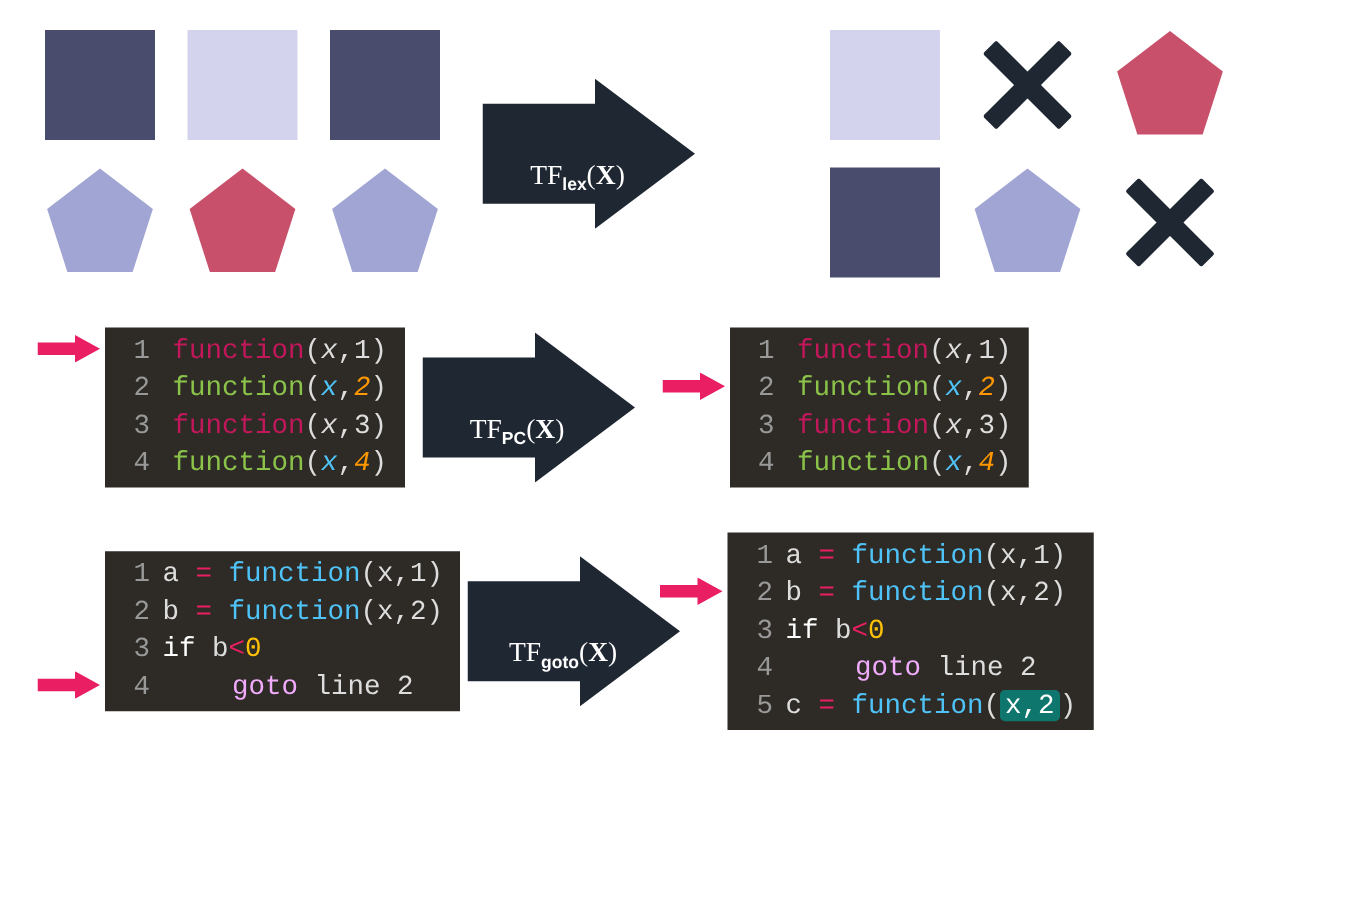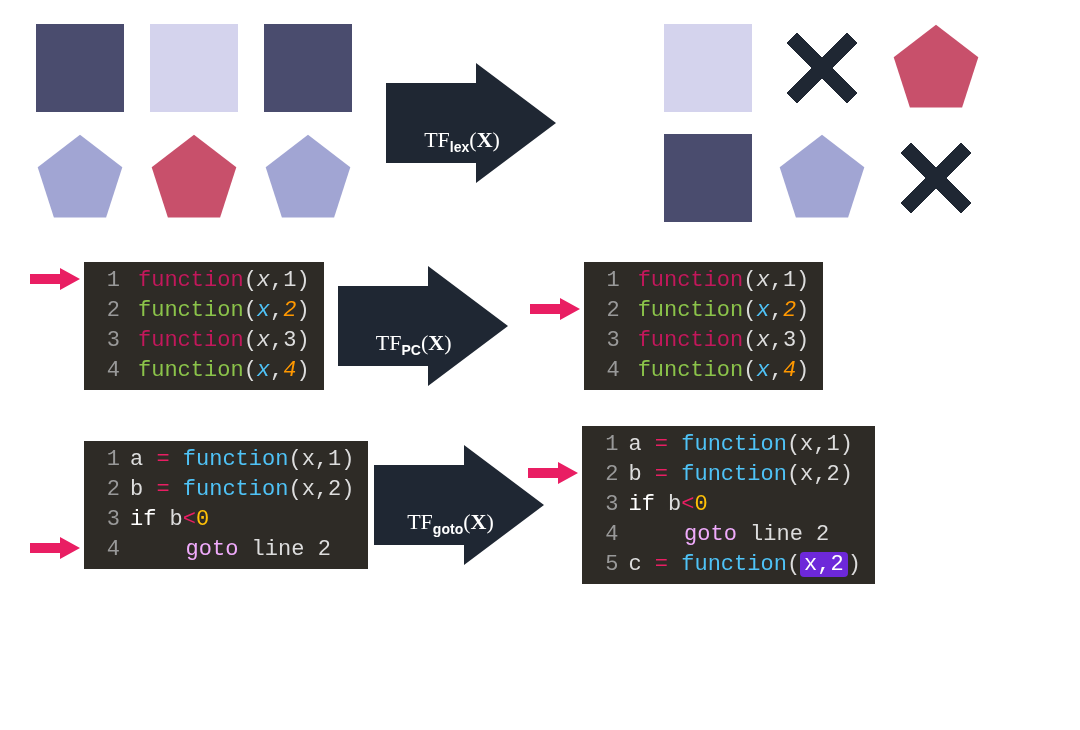--- a/index.html
+++ b/index.html
@@ -45,21 +45,21 @@
   .var-blue{ color: #4fc3f7; font-style: italic; }
   .num-w   { color: #ddd; }
   .num-o   { color: #ff9800; font-style: italic; }
   .asgn    { color: #ddd; }
   .varname { color: #ddd; }
   .kw-red  { color: #ffffff; }
   .kw-goto { color: #f0abfc; margin-left: 16px; }
   .txt-w   { color: #ddd; }
   .txt-y   { color: #ffc107; }
   .op-red  { color: #e91e63; }
-  .hilite  { background: #6d28d9; color: #fff; border-radius: 4px; padding: 0 4px; }
+  .hilite  { background: #0f766e; color: #fff; border-radius: 4px; padding: 0 4px; }
   
   .shim { width: 60px; }
   .shim-wide { width: 48px; }
   
   .cell { display:flex; align-items:center; justify-content:center; width:100px; height:96px; }
 </style>
 </head>
 <body>
 
 <svg width="0" height="0" style="position:absolute">

